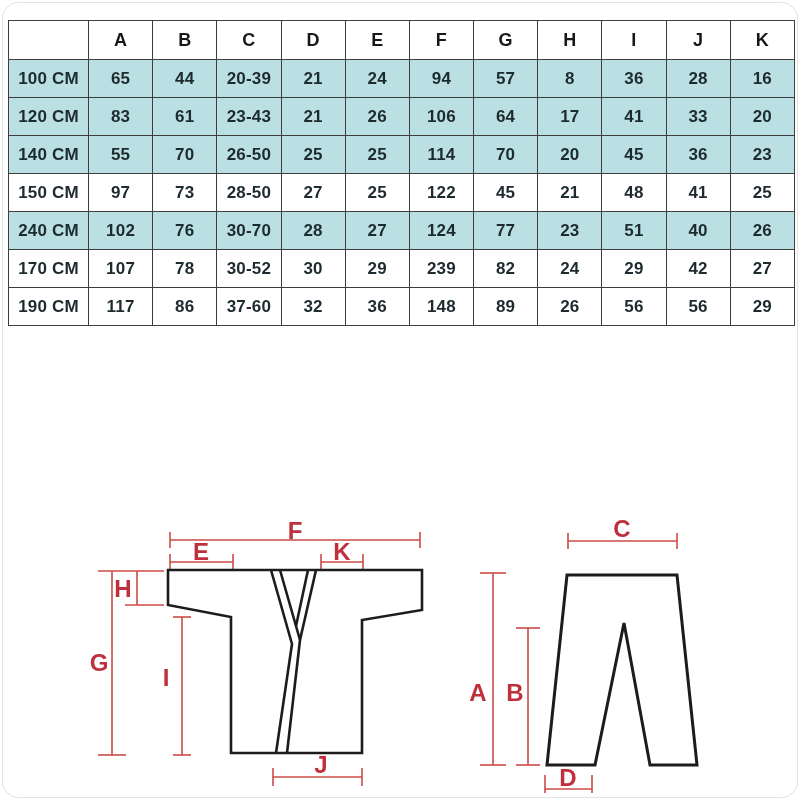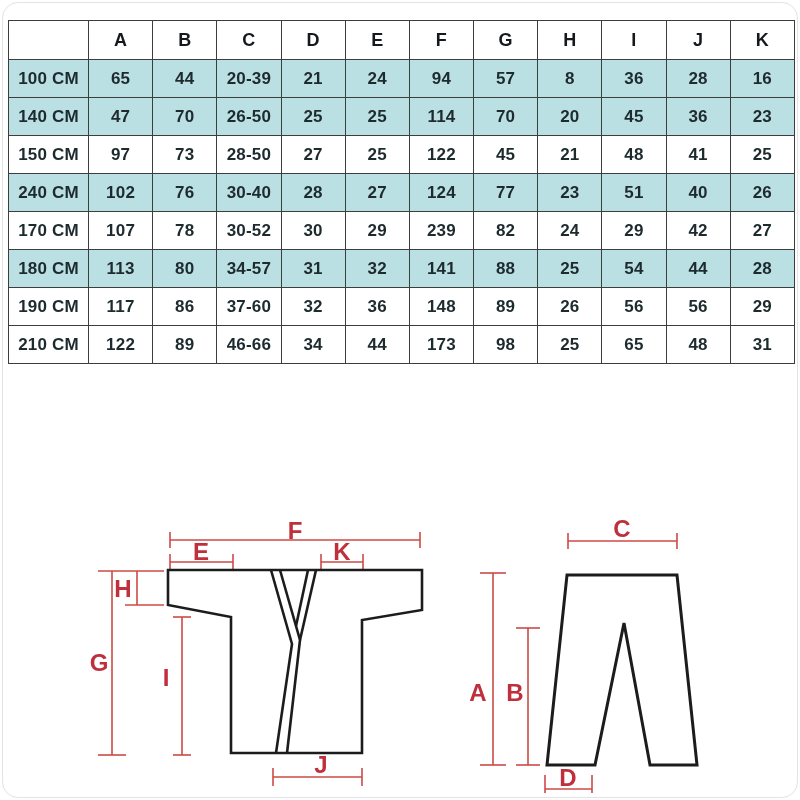--- a/index.html
+++ b/index.html
@@ -107,22 +107,36 @@
           <td>21</td>
           <td>24</td>
           <td>94</td>
           <td>57</td>
           <td>8</td>
           <td>36</td>
           <td>28</td>
           <td>16</td>
         </tr>
         <tr class="alt">
+          <td>120 CM</td>
+          <td>83</td>
+          <td>61</td>
+          <td>23-43</td>
+          <td>21</td>
+          <td>26</td>
+          <td>106</td>
+          <td>64</td>
+          <td>17</td>
+          <td>41</td>
+          <td>33</td>
+          <td>20</td>
+        </tr>
+        <tr class="alt">
           <td>140 CM</td>
-          <td>47</td>
+          <td>55</td>
           <td>70</td>
           <td>26-50</td>
           <td>25</td>
           <td>25</td>
           <td>114</td>
           <td>70</td>
           <td>20</td>
           <td>45</td>
           <td>36</td>
           <td>23</td>
@@ -138,21 +152,21 @@
           <td>45</td>
           <td>21</td>
           <td>48</td>
           <td>41</td>
           <td>25</td>
         </tr>
         <tr class="alt">
           <td>240 CM</td>
           <td>102</td>
           <td>76</td>
-          <td>30-40</td>
+          <td>30-70</td>
           <td>28</td>
           <td>27</td>
           <td>124</td>
           <td>77</td>
           <td>23</td>
           <td>51</td>
           <td>40</td>
           <td>26</td>
         </tr>
         <tr>
@@ -162,62 +176,34 @@
           <td>30-52</td>
           <td>30</td>
           <td>29</td>
           <td>239</td>
           <td>82</td>
           <td>24</td>
           <td>29</td>
           <td>42</td>
           <td>27</td>
         </tr>
-        <tr class="alt">
-          <td>180 CM</td>
-          <td>113</td>
-          <td>80</td>
-          <td>34-57</td>
-          <td>31</td>
-          <td>32</td>
-          <td>141</td>
-          <td>88</td>
-          <td>25</td>
-          <td>54</td>
-          <td>44</td>
-          <td>28</td>
-        </tr>
         <tr>
           <td>190 CM</td>
           <td>117</td>
           <td>86</td>
           <td>37-60</td>
           <td>32</td>
           <td>36</td>
           <td>148</td>
           <td>89</td>
           <td>26</td>
           <td>56</td>
           <td>56</td>
           <td>29</td>
         </tr>
-        <tr>
-          <td>210 CM</td>
-          <td>122</td>
-          <td>89</td>
-          <td>46-66</td>
-          <td>34</td>
-          <td>44</td>
-          <td>173</td>
-          <td>98</td>
-          <td>25</td>
-          <td>65</td>
-          <td>48</td>
-          <td>31</td>
-        </tr>
       </tbody>
   </table>
 
   <svg class="diagram" style="left:85px; top:515px;" width="352" height="285" viewBox="0 0 352 285">
 
     <g>
 
       <line class="dim-line" x1="85" y1="25" x2="335" y2="25"></line>
       <line class="dim-line" x1="85" y1="17" x2="85" y2="33"></line>
       <line class="dim-line" x1="335" y1="17" x2="335" y2="33"></line>

